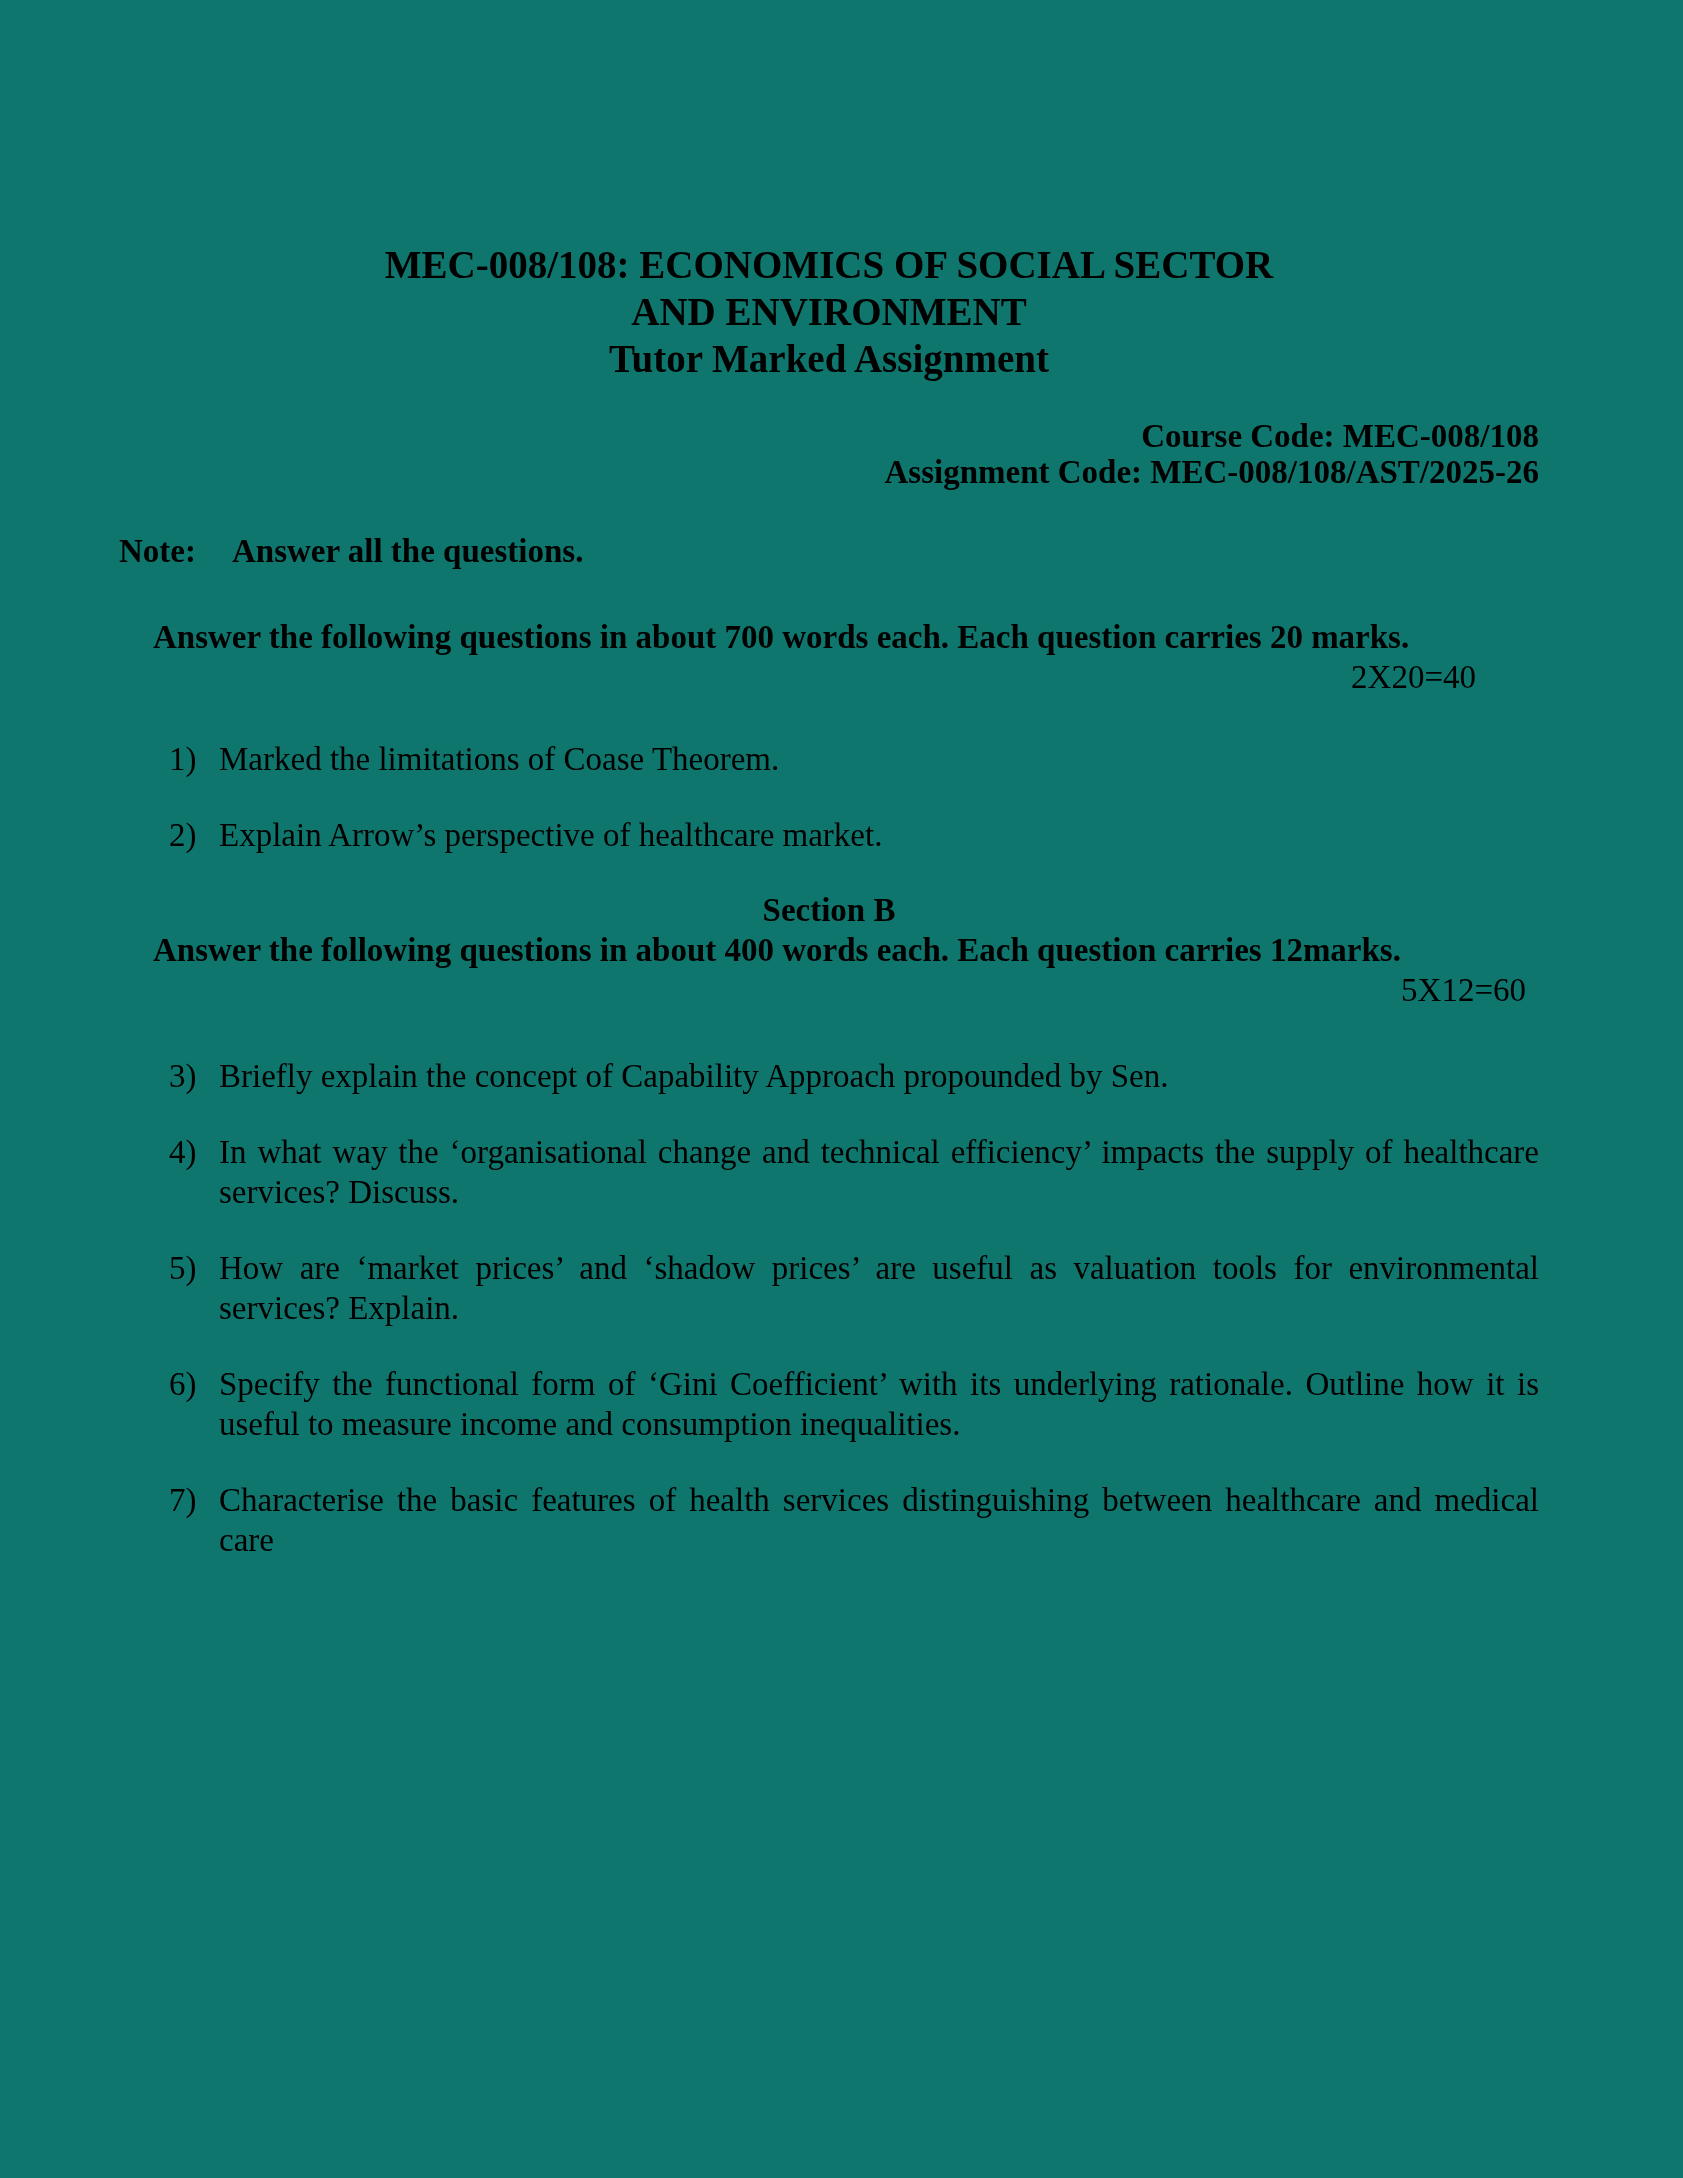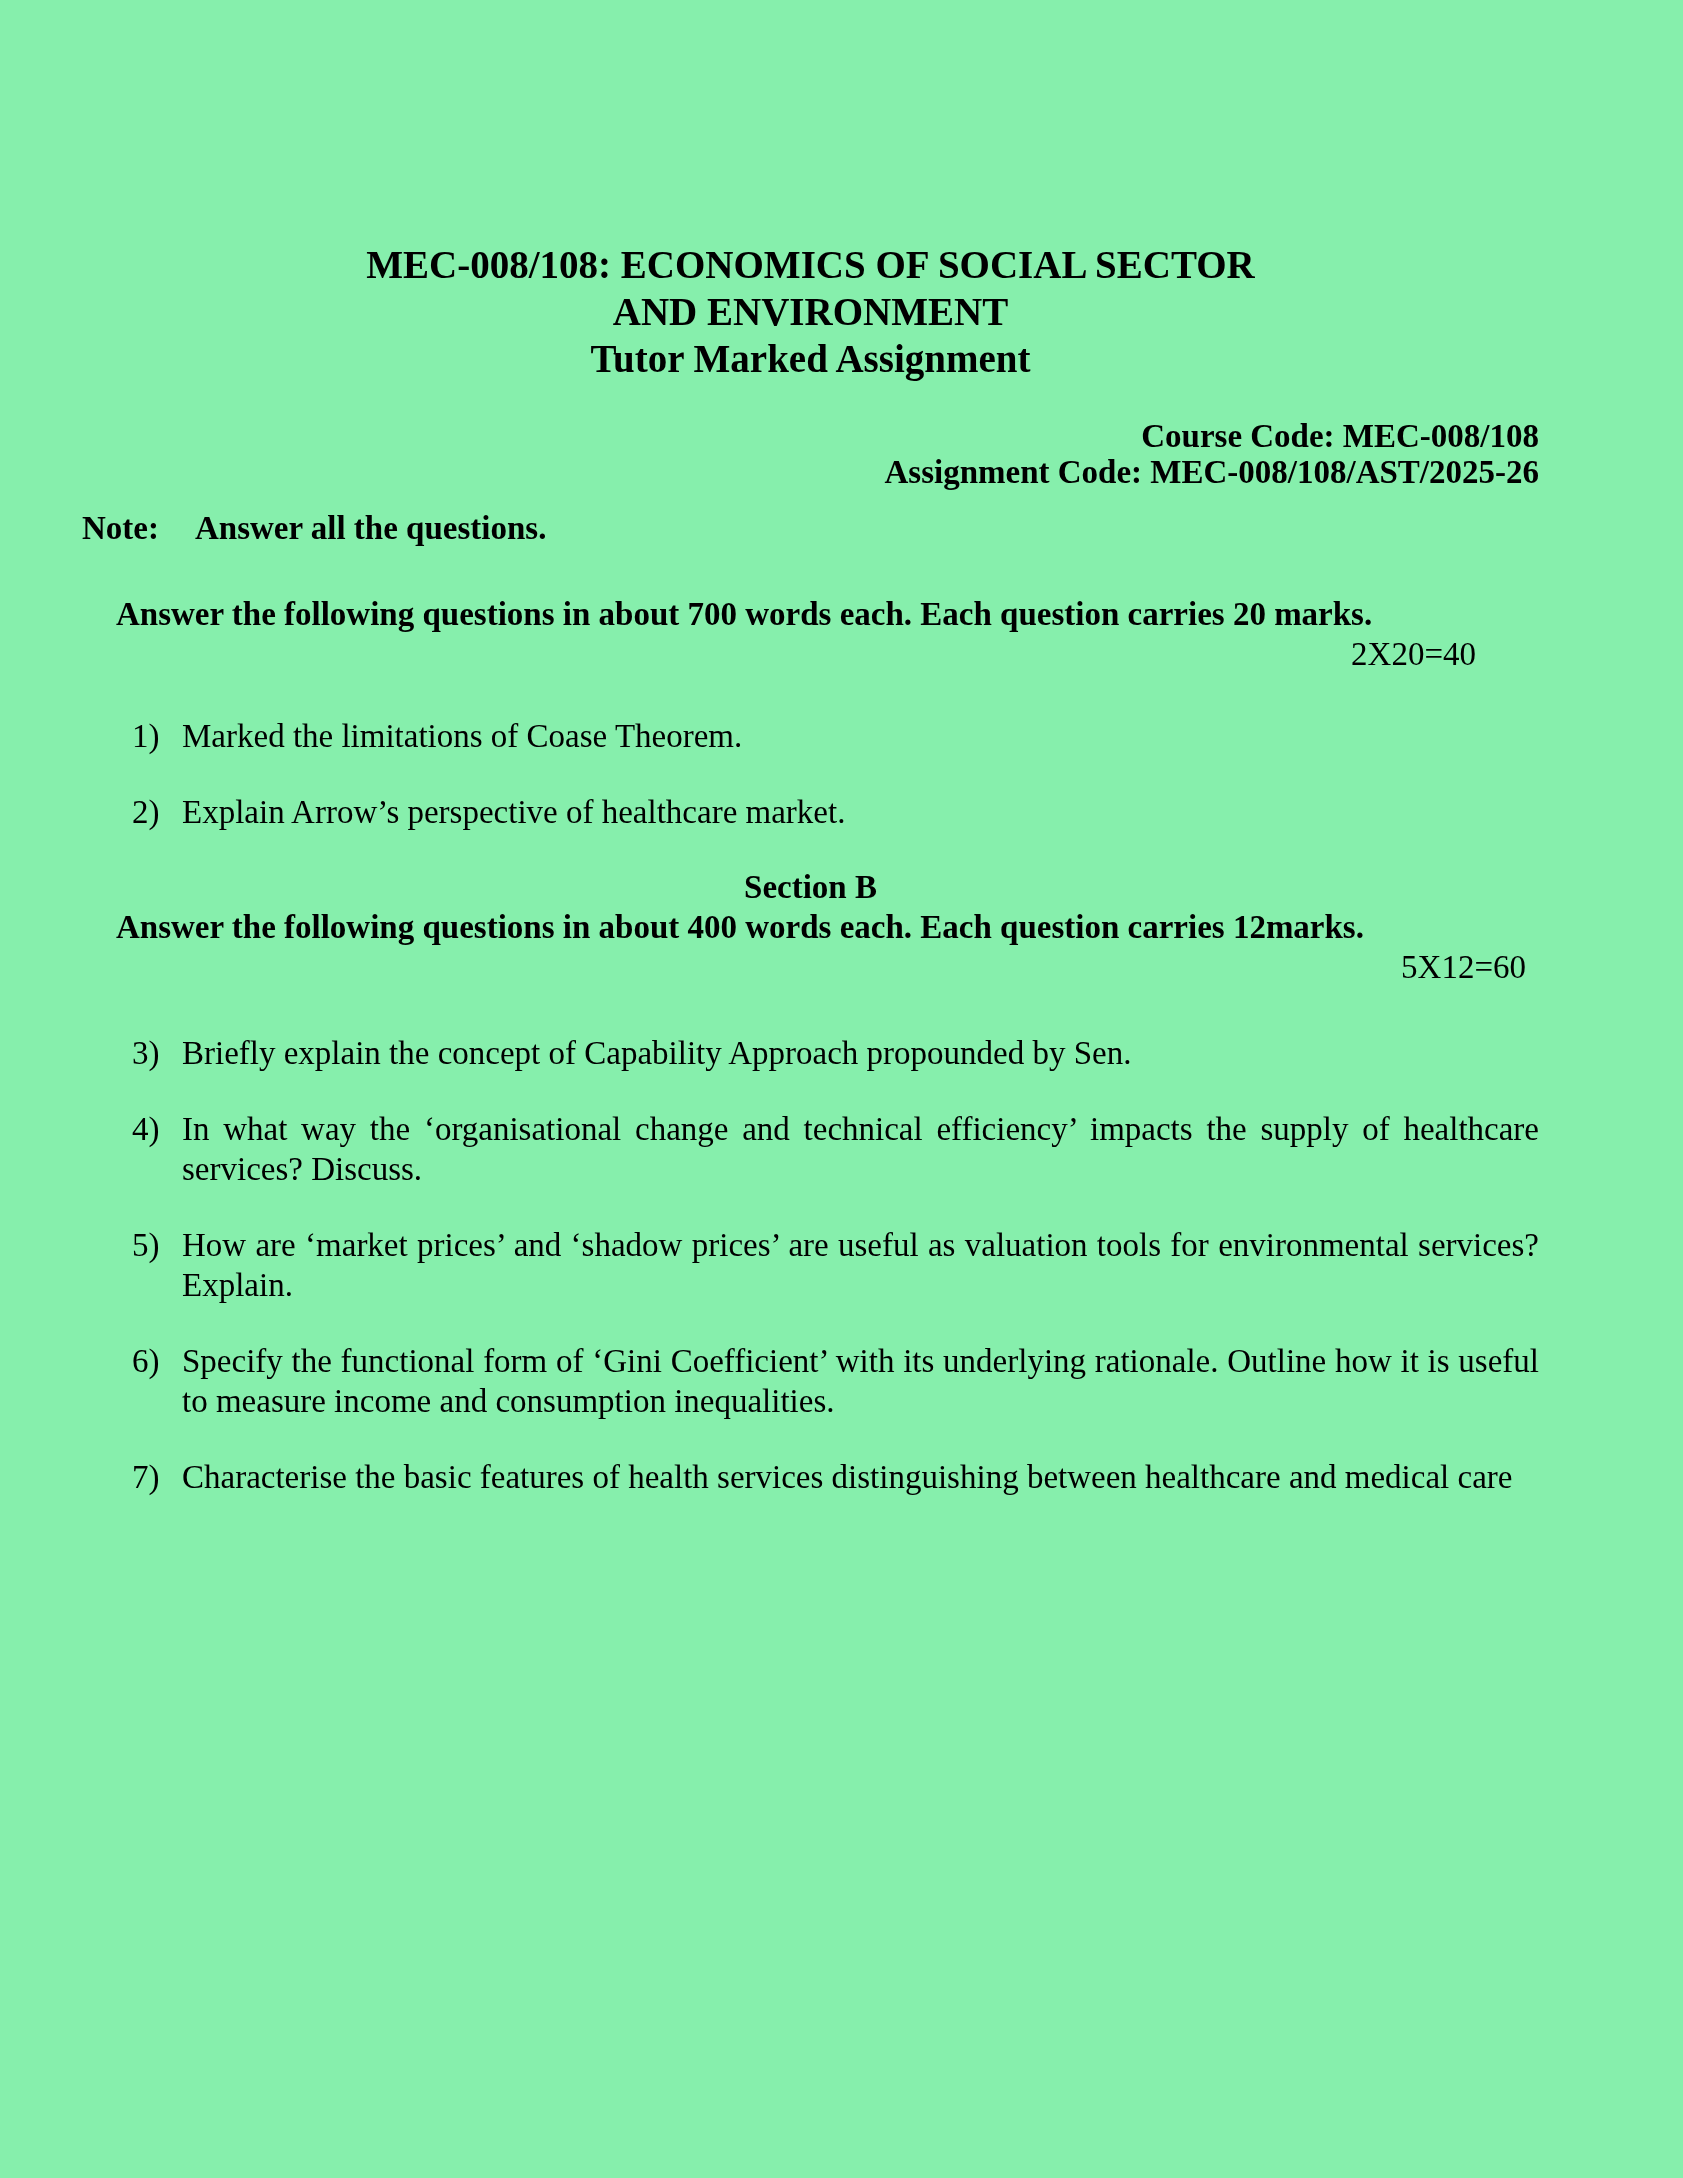--- a/index.html
+++ b/index.html
@@ -5,22 +5,22 @@
   html, body {
     margin: 0;
     padding: 0;
     background: #ffffff;
   }
   .page {
     position: relative;
     width: 1683px;
     height: 2178px;
     box-sizing: border-box;
-    padding: 0 144px 0 82px;
-    background: #86efac;
+    padding: 0 144px 0 119px;
+    background: #0f766e;
     color: #000000;
     font-family: "Liberation Serif", "DejaVu Serif", serif;
     font-size: 33px;
     line-height: 40px;
     overflow: hidden;
   }
   .doc-title {
     margin: 0;
     padding-top: 241px;
     text-align: center;
@@ -28,21 +28,21 @@
     line-height: 47px;
     font-weight: bold;
   }
   .course-info {
     margin-top: 36px;
     text-align: right;
     font-weight: bold;
     line-height: 36px;
   }
   .note-line {
-    margin-top: 18px;
+    margin-top: 41px;
     font-weight: bold;
     font-family: Liberation Serif, serif;
   }
   .note-label {
     display: inline-block;
     margin-right: 36px;
   }
   .section-heading {
     text-align: center;
     font-weight: bold;

